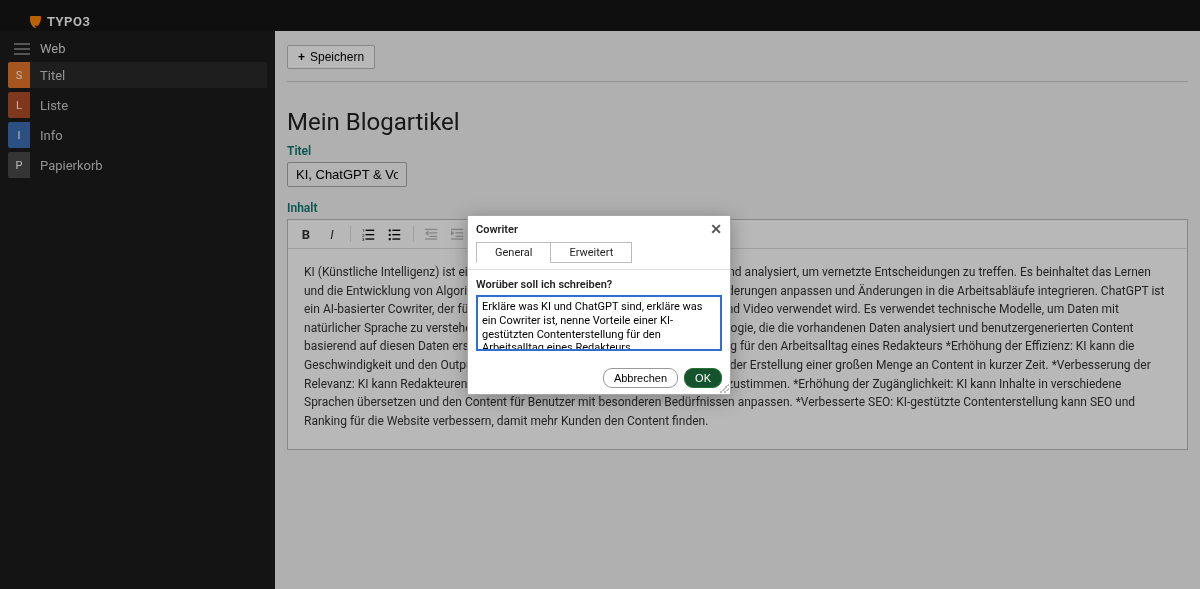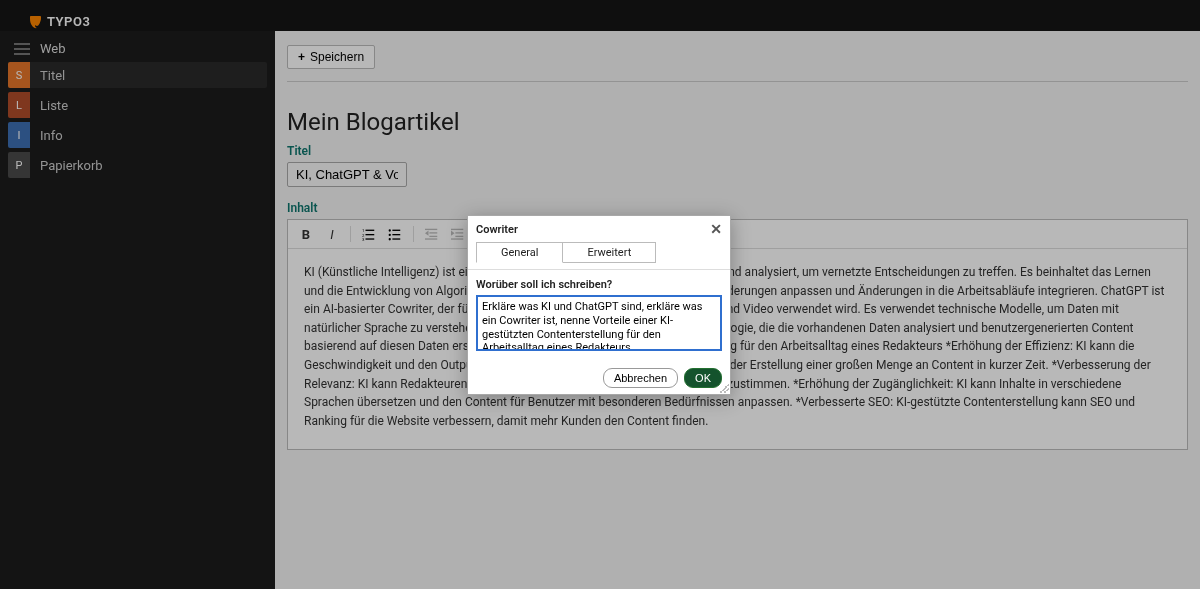--- a/index.html
+++ b/index.html
@@ -41,21 +41,21 @@
 
   
   .dim-overlay { position: absolute; inset: 0; background: rgba(0,0,0,0.28); }
 
   
   .dialog { position: absolute; width: 264px; left: 467px; top: 215px; background: #fff; border: 1px solid #a8a8a8; box-shadow: 0 4px 18px rgba(0,0,0,.3); font-size: 11px; color: #222; }
   .dialog .resize-handle { position:absolute; right:1px; bottom:1px; width:10px; height:10px; cursor:nwse-resize; background: linear-gradient(135deg, transparent 0 50%, #bbb 50% 60%, transparent 60% 70%, #bbb 70% 80%, transparent 80%); }
   .dlg-head { display: flex; align-items: center; justify-content: space-between; padding: 6px 8px; font-weight: 600; }
   .dlg-close { cursor: pointer; font-size: 14px; color: #555; line-height: 1; }
   .dlg-tabs { display: flex; padding: 0 8px 6px 8px; gap: 0; }
-  .dlg-tab { border: 1px solid #bbb; padding: 3px 24px; font-size: 11px; background: #fff; cursor: pointer; }
+  .dlg-tab { border: 1px solid #bbb; padding: 3px 18px; font-size: 11px; background: #fff; cursor: pointer; }
   .dlg-tab.active { border-bottom: 1px solid #fff; position: relative; }
   .dlg-tab + .dlg-tab { border-left: none; }
   .dlg-body { border-top: 1px solid #ddd; padding: 8px; }
   .dlg-label { font-weight: 600; display: block; margin-bottom: 4px; }
   .dlg-textarea { width: 100%; height: 56px; border: 2px solid #2f6fcf; padding: 3px 4px; font-size: 11px; font-family: inherit; resize: none; line-height: 1.25; }
   .dlg-foot { display: flex; justify-content: flex-end; gap: 6px; padding: 6px 8px; }
   .btn { border: 1px solid #999; background: #fff; padding: 3px 10px; font-size: 11px; cursor: pointer; border-radius: 9px; }
   .btn.primary { background: #14532d; border-color: #237030; color: #fff; }
 
   

